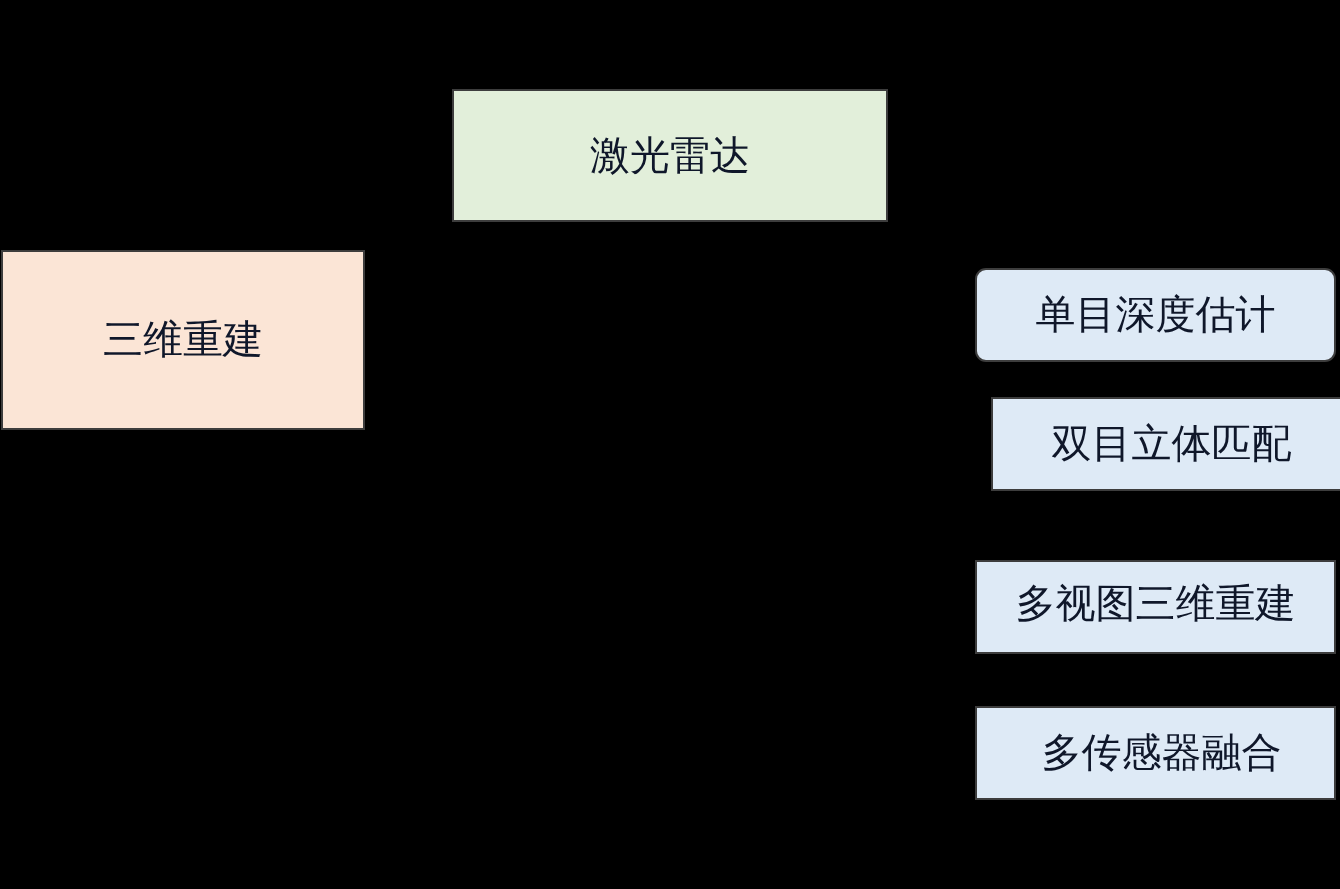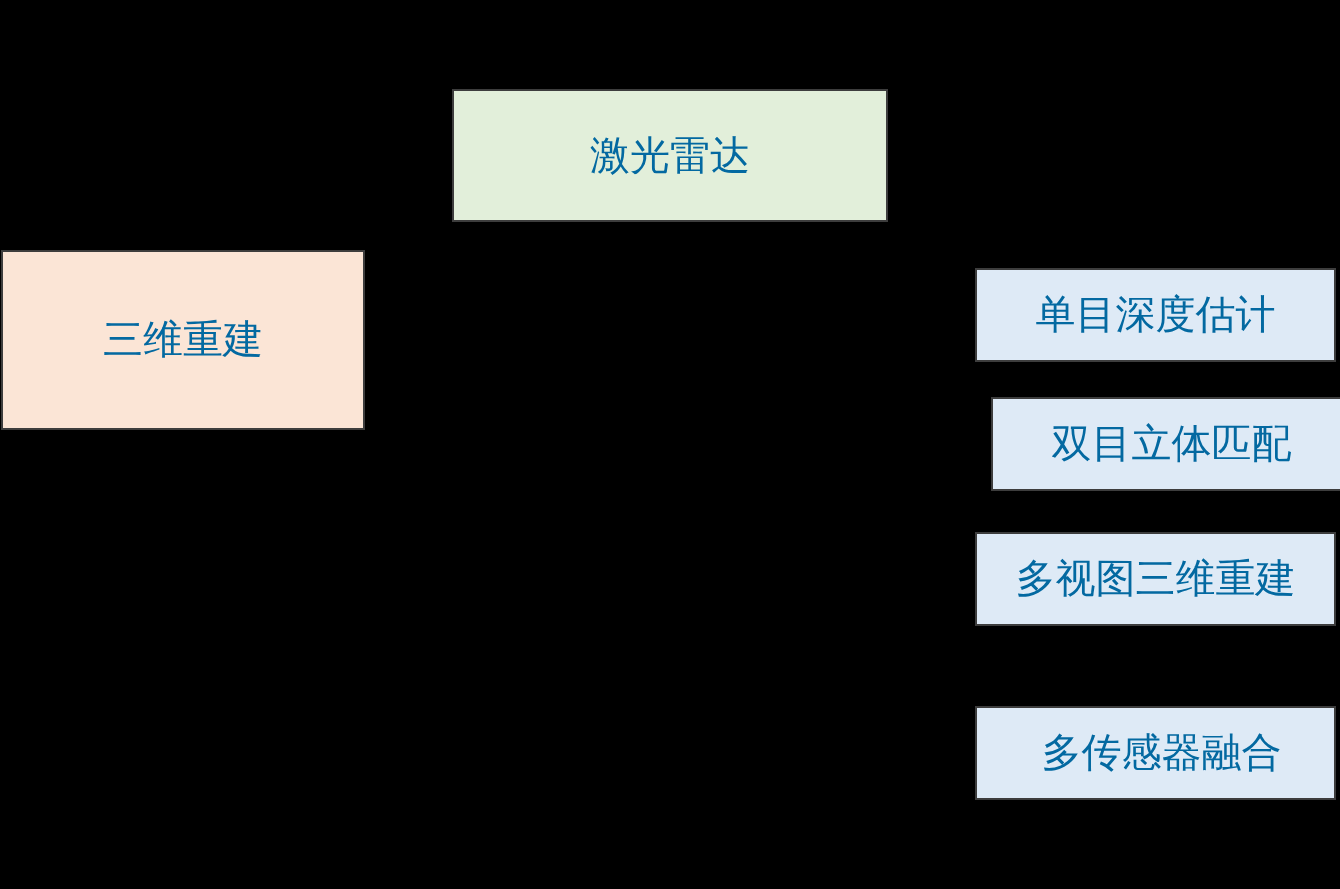--- a/index.html
+++ b/index.html
@@ -15,21 +15,21 @@
     overflow: hidden;
     font-family: "Liberation Serif", "DejaVu Serif", serif;
   }
   .node {
     position: absolute;
     box-sizing: border-box;
     display: flex;
     align-items: center;
     justify-content: center;
     text-align: center;
-    color: #0369a1;
+    color: #0f172a;
     font-size: 40px;
     line-height: 1.2;
     border: 2px solid #3d3d3d;
     white-space: nowrap;
   }
   
   .node-root {
     left: 1px;
     top: 250px;
     width: 364px;
@@ -46,23 +46,23 @@
   .node-mid-0 { top: 89px; }
   .node-mid-1 { top: 279px; }
   .node-mid-2 { top: 467px; }
   
   .node-right {
     left: 975px;
     width: 361px;
     height: 94px;
     background: #deeaf6;
   }
-  .node-right-0 { top: 268px; }
+  .node-right-0 { top: 268px; border-radius: 11px; }
   .node-right-1 { top: 397px; margin-left: 16px; }
-  .node-right-2 { top: 532px; }
+  .node-right-2 { top: 560px; font-family: Liberation Mono, monospace; }
   .node-right-3 { top: 706px; padding-left: 12px; }
 </style>
 </head>
 <body>
 
 <div id="canvas">
 
   <div class="node node-root">
     <span>三维重建</span>
   </div>

